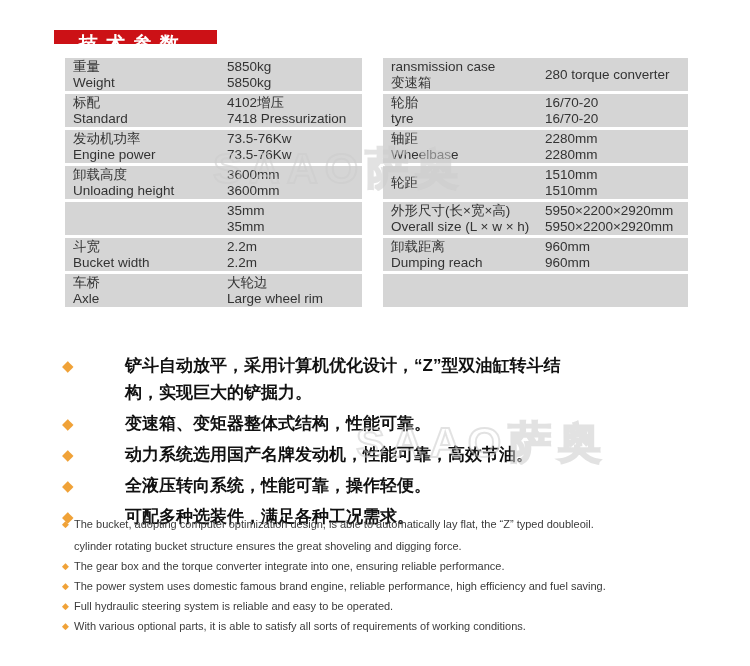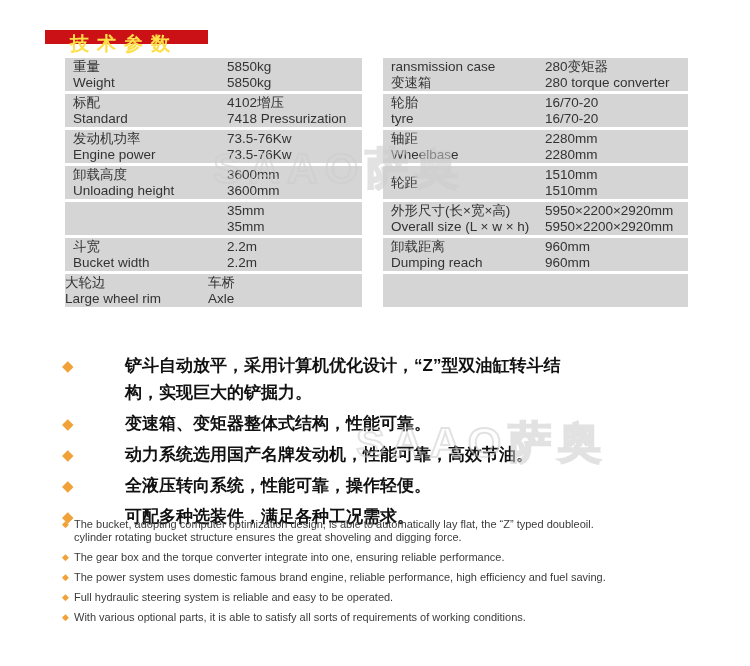--- a/index.html
+++ b/index.html
@@ -1,21 +1,21 @@
 <!DOCTYPE html>
 <html><head>
 <meta charset="utf-8">
 <style>
   html,body{margin:0;padding:0;background:#fff;}
   .page{position:relative;width:750px;height:666px;background:#ffffff;overflow:hidden;
         font-family:"Liberation Sans","DejaVu Sans",sans-serif;}
 
   
-  .banner{position:absolute;left:45px;top:30px;width:163px;height:14px;background:#cc1116;
-          color:#fde047;font-weight:bold;font-size:19px;line-height:27px;
+  .banner{position:absolute;left:54px;top:30px;width:163px;height:14px;background:#cc1116;
+          color:#ffffff;font-weight:bold;font-size:19px;line-height:27px;
           letter-spacing:8px;padding-left:25px;box-sizing:border-box;}
 
   
   .spec-table{position:absolute;left:65px;top:58px;width:623px;display:flex;gap:21px;}
   .half{display:flex;flex-direction:column;gap:3px;}
   .half.left{width:297px;}
   .half.right{width:305px;}
   .row{background:#d5d5d5;height:33px;display:flex;align-items:center;}
   .cell{display:flex;flex-direction:column;justify-content:flex-start;}
   .cell .ln{font-size:13.5px;line-height:16px;color:#333333;white-space:nowrap;}
@@ -33,21 +33,21 @@
   .cn-bullets{position:absolute;left:62px;top:352px;width:648px;}
   .cn-bullet{display:flex;margin-bottom:4px;}
   .cn-diamond{color:#f0a238;font-size:15px;line-height:27px;width:17px;flex-shrink:0;}
   .cn-content div{font-size:17px;font-weight:bold;color:#111111;line-height:27px;margin-left:46px;}
 
   
   .en-bullets{position:absolute;left:62px;top:518px;width:650px;}
   .en-bullet{display:flex;margin-bottom:7px;}
   .en-diamond{color:#f0a238;font-size:9px;line-height:13px;width:12px;flex-shrink:0;}
   .en-content div{font-size:11px;color:#3b3b3b;line-height:13px;}
-  .en-content div + div{}
+  .en-content div + div{margin-top:9px;}
 </style>
 </head>
 <body>
 
 <div class="page">
 
   <div class="banner">技术参数</div>
 
   <div class="spec-table">
     <div class="half left">
@@ -103,39 +103,38 @@
         <div class="cell label">
             <div class="ln">斗宽</div>
             <div class="ln">Bucket width</div>
           </div>
         <div class="cell value">
             <div class="ln">2.2m</div>
             <div class="ln">2.2m</div>
           </div>
       </div>
       <div class="row">
+        <div class="cell label">
+            <div class="ln">车桥</div>
+            <div class="ln">Axle</div>
+          </div>
         <div class="cell value">
             <div class="ln">大轮边</div>
             <div class="ln">Large wheel rim</div>
           </div>
-        <div class="cell label">
-            <div class="ln">车桥</div>
-            <div class="ln">Axle</div>
-          </div>
       </div>
     </div>
 
     <div class="half right">
       <div class="row">
         <div class="cell label">
             <div class="ln">ransmission case</div>
             <div class="ln">变速箱</div>
           </div>
         <div class="cell value">
-            <div class="ln">280变矩器</div>
             <div class="ln">280 torque converter</div>
           </div>
       </div>
       <div class="row">
         <div class="cell label">
             <div class="ln">轮胎</div>
             <div class="ln">tyre</div>
           </div>
         <div class="cell value">
             <div class="ln">16/70-20</div>

